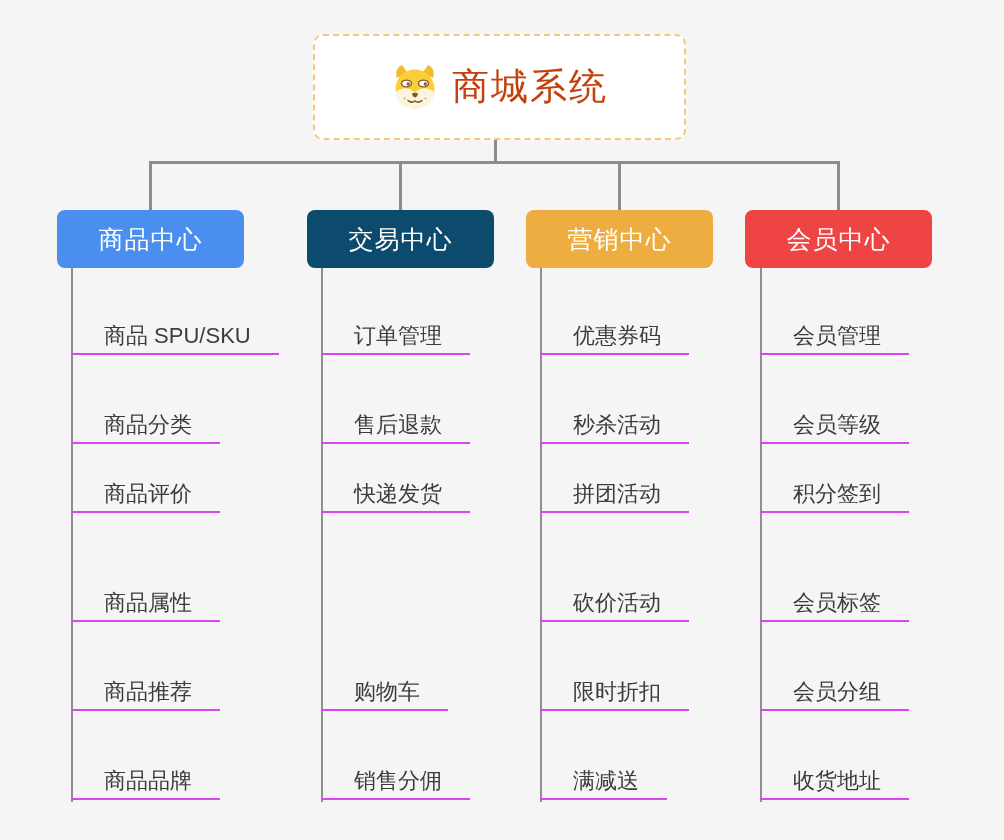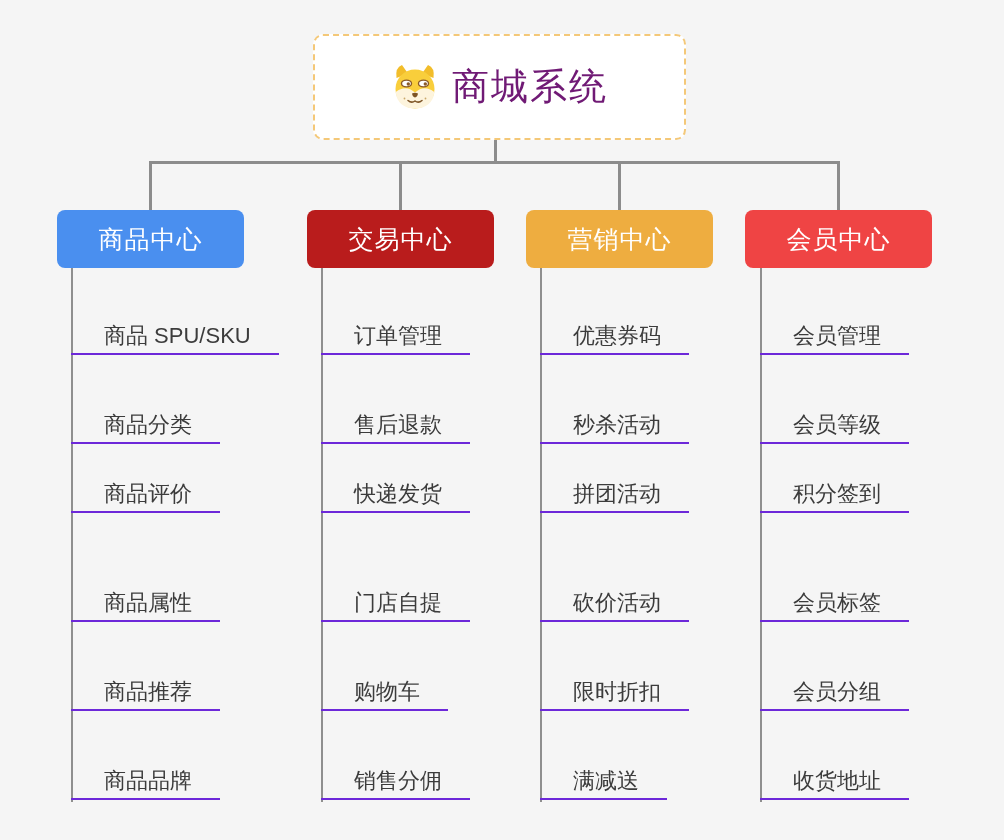--- a/index.html
+++ b/index.html
@@ -59,21 +59,21 @@
   .b0{left:57px}.b1{left:307px}.b2{left:526px}.b3{left:745px}
   
   .spine{position:absolute;top:268px;width:2px;height:534px;background:#8f8f8f;}
   .s0{left:71px}.s1{left:321px}.s2{left:540px}.s3{left:760px}
   
   .leaf{
     position:absolute;
     height:35px;
     line-height:35px;
     padding:0 28px 0 33px;
-    border-bottom:2px solid #6d28d9;
+    border-bottom:2px solid #d946ef;
     font-size:22px;
     color:#3c3c3c;
     white-space:nowrap;
     cursor:pointer;
   }
   .c0{left:71px}.c1{left:321px}.c2{left:540px}.c3{left:760px}
   .r0{top:318px}.r1{top:407px}.r2{top:476px}
   .r3{top:585px}.r4{top:674px}.r5{top:763px}
 </style>
 </head>
@@ -92,51 +92,50 @@
         <ellipse cx="15.5" cy="19.5" rx="5" ry="3.4" fill="#ffffff" stroke="#8a5a28" stroke-width="1.4"></ellipse>
         <ellipse cx="32.5" cy="19.5" rx="5" ry="3.4" fill="#ffffff" stroke="#8a5a28" stroke-width="1.4"></ellipse>
         <circle cx="17.3" cy="20" r="1.7" fill="#8a5a28"></circle>
         <circle cx="34.3" cy="20" r="1.7" fill="#8a5a28"></circle>
         <path d="M21,29.5 Q24,28 27,29.5 Q26.5,33 24,33.5 Q21.5,33 21,29.5 Z" fill="#7d5426"></path>
         <path d="M17,36.5 Q20.5,39.5 24,37 Q27.5,39.5 31,36.5" fill="none" stroke="#7d5426" stroke-width="1.5" stroke-linecap="round"></path>
         <circle cx="13.5" cy="34.5" r="0.9" fill="#c9a96a"></circle>
         <circle cx="34.5" cy="34.5" r="0.9" fill="#c9a96a"></circle>
       </svg>
     </span>
-    <span class="root-title" style="color: #701a75;">商城系统</span>
+    <span class="root-title" style="color: #c2410c;">商城系统</span>
   </div>
 
   <div class="line stem"></div>
   <div class="line rail"></div>
   <div class="line drop d0"></div>
   <div class="line drop d1"></div>
   <div class="line drop d2"></div>
   <div class="line drop d3"></div>
 
   <div class="branch b0" style="background-color: rgb(74, 143, 239);">商品中心</div>
-  <div class="branch b1" style="background-color: #b91c1c;">交易中心</div>
+  <div class="branch b1" style="background-color: #0c4a6e;">交易中心</div>
   <div class="branch b2" style="background-color: rgb(238, 173, 64);">营销中心</div>
   <div class="branch b3" style="background-color: #ef4444;">会员中心</div>
 
   <div class="spine s0"></div>
   <div class="spine s1"></div>
   <div class="spine s2"></div>
   <div class="spine s3"></div>
 
   <div class="leaf c0 r0">商品 SPU/SKU</div>
   <div class="leaf c0 r1">商品分类</div>
   <div class="leaf c0 r2">商品评价</div>
   <div class="leaf c0 r3">商品属性</div>
   <div class="leaf c0 r4">商品推荐</div>
   <div class="leaf c0 r5">商品品牌</div>
 
   <div class="leaf c1 r0">订单管理</div>
   <div class="leaf c1 r1">售后退款</div>
   <div class="leaf c1 r2">快递发货</div>
-  <div class="leaf c1 r3">门店自提</div>
   <div class="leaf c1 r4">购物车</div>
   <div class="leaf c1 r5">销售分佣</div>
 
   <div class="leaf c2 r0">优惠券码</div>
   <div class="leaf c2 r1">秒杀活动</div>
   <div class="leaf c2 r2">拼团活动</div>
   <div class="leaf c2 r3">砍价活动</div>
   <div class="leaf c2 r4">限时折扣</div>
   <div class="leaf c2 r5">满减送</div>
 

